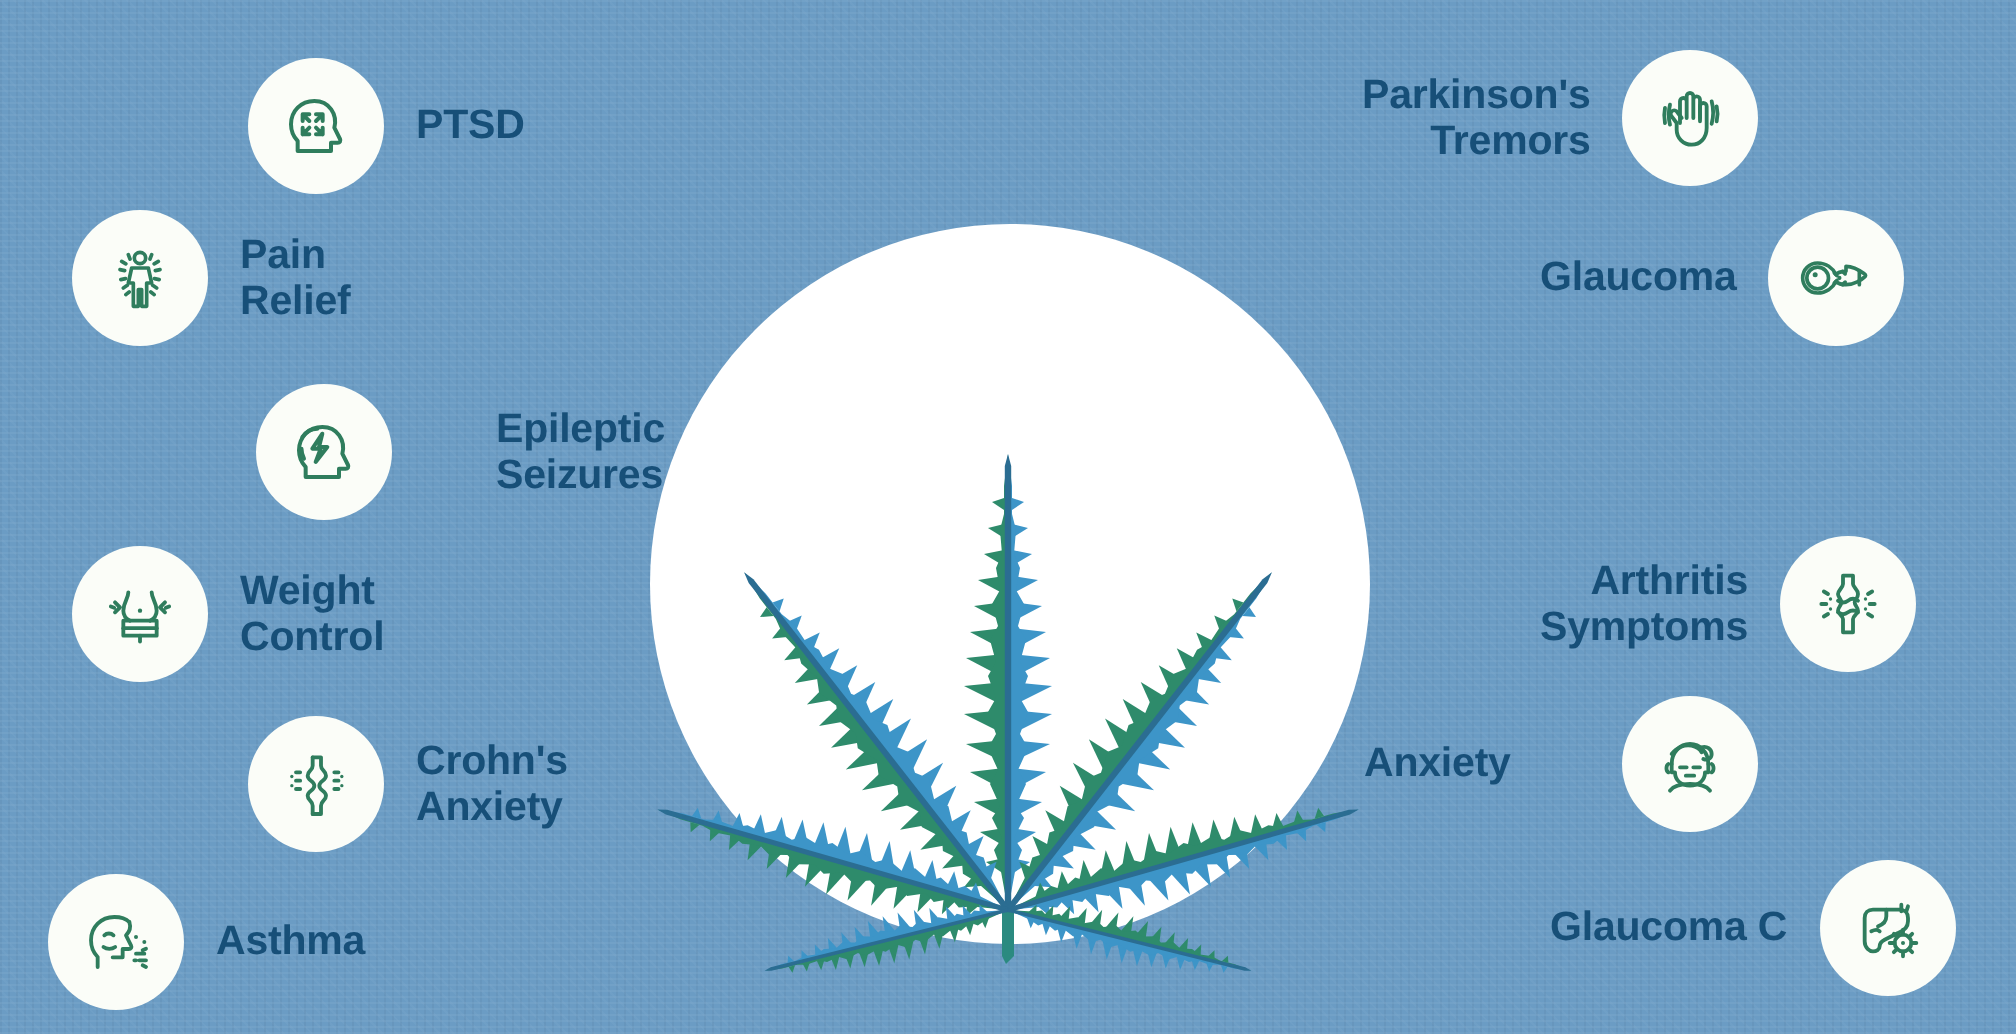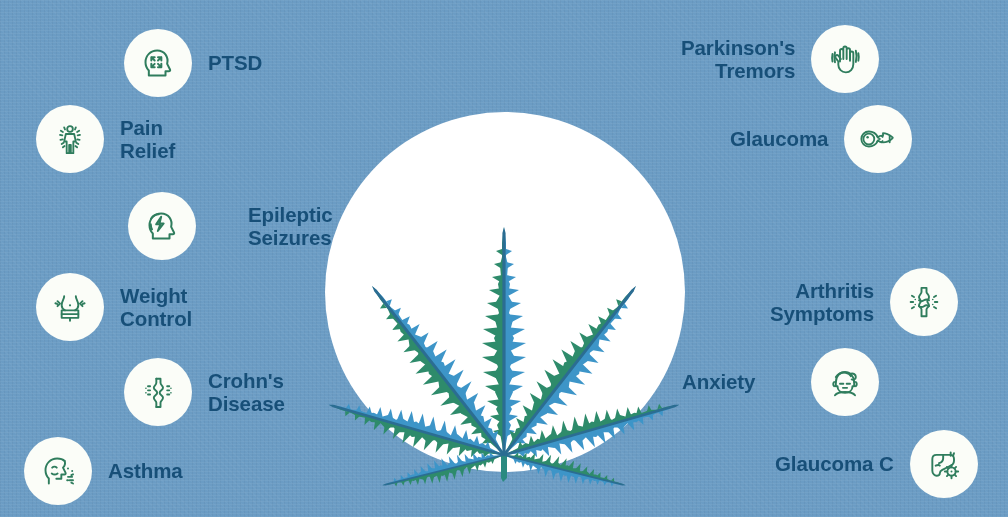--- a/index.html
+++ b/index.html
@@ -214,21 +214,21 @@
         <path d="M22 8h5v5c0 3 3 3 3 6s-4 3-4 6 4 3 4 6-3 3-3 6v5h-5"></path>
         <path d="M22 8v5c0 3-3 3-3 6s4 3 4 6-4 3-4 6 3 3 3 6v5"></path>
         <path d="M12 17h2.5M12 22h2.5M12 27h2.5M35 17h2.5M35 22h2.5M35 27h2.5"></path>
         <circle cx="9.5" cy="19.5" r="1" fill="#2f7d5d" stroke="none"></circle>
         <circle cx="9.5" cy="25" r="1" fill="#2f7d5d" stroke="none"></circle>
         <circle cx="39.5" cy="19.5" r="1" fill="#2f7d5d" stroke="none"></circle>
         <circle cx="39.5" cy="25" r="1" fill="#2f7d5d" stroke="none"></circle>
       </svg>
     </span>
     <span class="label">Crohn's
-Disease</span>
+Anxiety</span>
   </div>
 
   <div class="item left" style="left:24px; top:437px;">
     <span class="badge">
       <svg width="40" height="40" viewBox="0 0 48 48" fill="none" stroke="#2f7d5d" stroke-width="2.3" stroke-linecap="round" stroke-linejoin="round">
         <path d="M13 39v-6c-2-2-4-5-4-10 0-8 6-14 14-14 4 0 7 1 9 3"></path>
         <path d="M32 12c1 3 0 6-2 8l3 6c.6 1.2 0 2.2-1.4 2.2h-3.6v5h-6"></path>
         <path d="M17 20c1.5-1.5 4-1.5 5.5 0M16.5 27c2 1.5 5 1.5 7 0"></path>
         <path d="M36 31h5M38 35h4M36 35h-1"></path>
         <path d="M40 29l2-1M40 38l2 1"></path>
@@ -245,21 +245,21 @@
         <path d="M18 27V14a2 2 0 114 0v10M22 24V11a2 2 0 114 0v13M26 24V13a2 2 0 114 0v13"></path>
         <path d="M30 24v-7a2 2 0 114 0v13c0 6-4 10-9 10s-9-4-9-9v-4l-3-4a2 2 0 013-3l3 4"></path>
         <path d="M12 16c-1 4-1 8 0 12M9 18c-.6 3-.6 6 0 9
                  M37 14c1.2 4.5 1.2 9 0 13.5M40 17c.7 3 .7 6 0 9"></path>
       </svg>
     </span>
     <span class="label">Parkinson's
 Tremors</span>
   </div>
 
-  <div class="item right" style="left:730px; top:105px;">
+  <div class="item right" style="left:770px; top:105px;">
     <span class="badge">
       <svg width="40" height="40" viewBox="0 0 48 48" fill="none" stroke="#2f7d5d" stroke-width="2.2" stroke-linecap="round" stroke-linejoin="round">
         <path d="M30 17c5 0 9 3 11 4.5 1 .7 1 1.3 0 2C39.5 25 35 28 30 28
                  c-3 0-5-1-6-2-2 4-6 7-11 7-5 0-9-4-9-9s4-9 9-9c5 0 9 3 11 7 1-1.5 3-2 6-2z"></path>
         <circle cx="13" cy="24" r="6.5"></circle>
         <circle cx="11.5" cy="22" r="1.5" fill="#2f7d5d" stroke="none"></circle>
         <path d="M23 21l1.5 1.5M23 27l1.5-1.5M28 20l1.5 1.5M28 28l1.5-1.5"></path>
         <circle cx="26" cy="24" r="1.3" fill="#2f7d5d" stroke="none"></circle>
         <path d="M38 20v8"></path>
       </svg>

